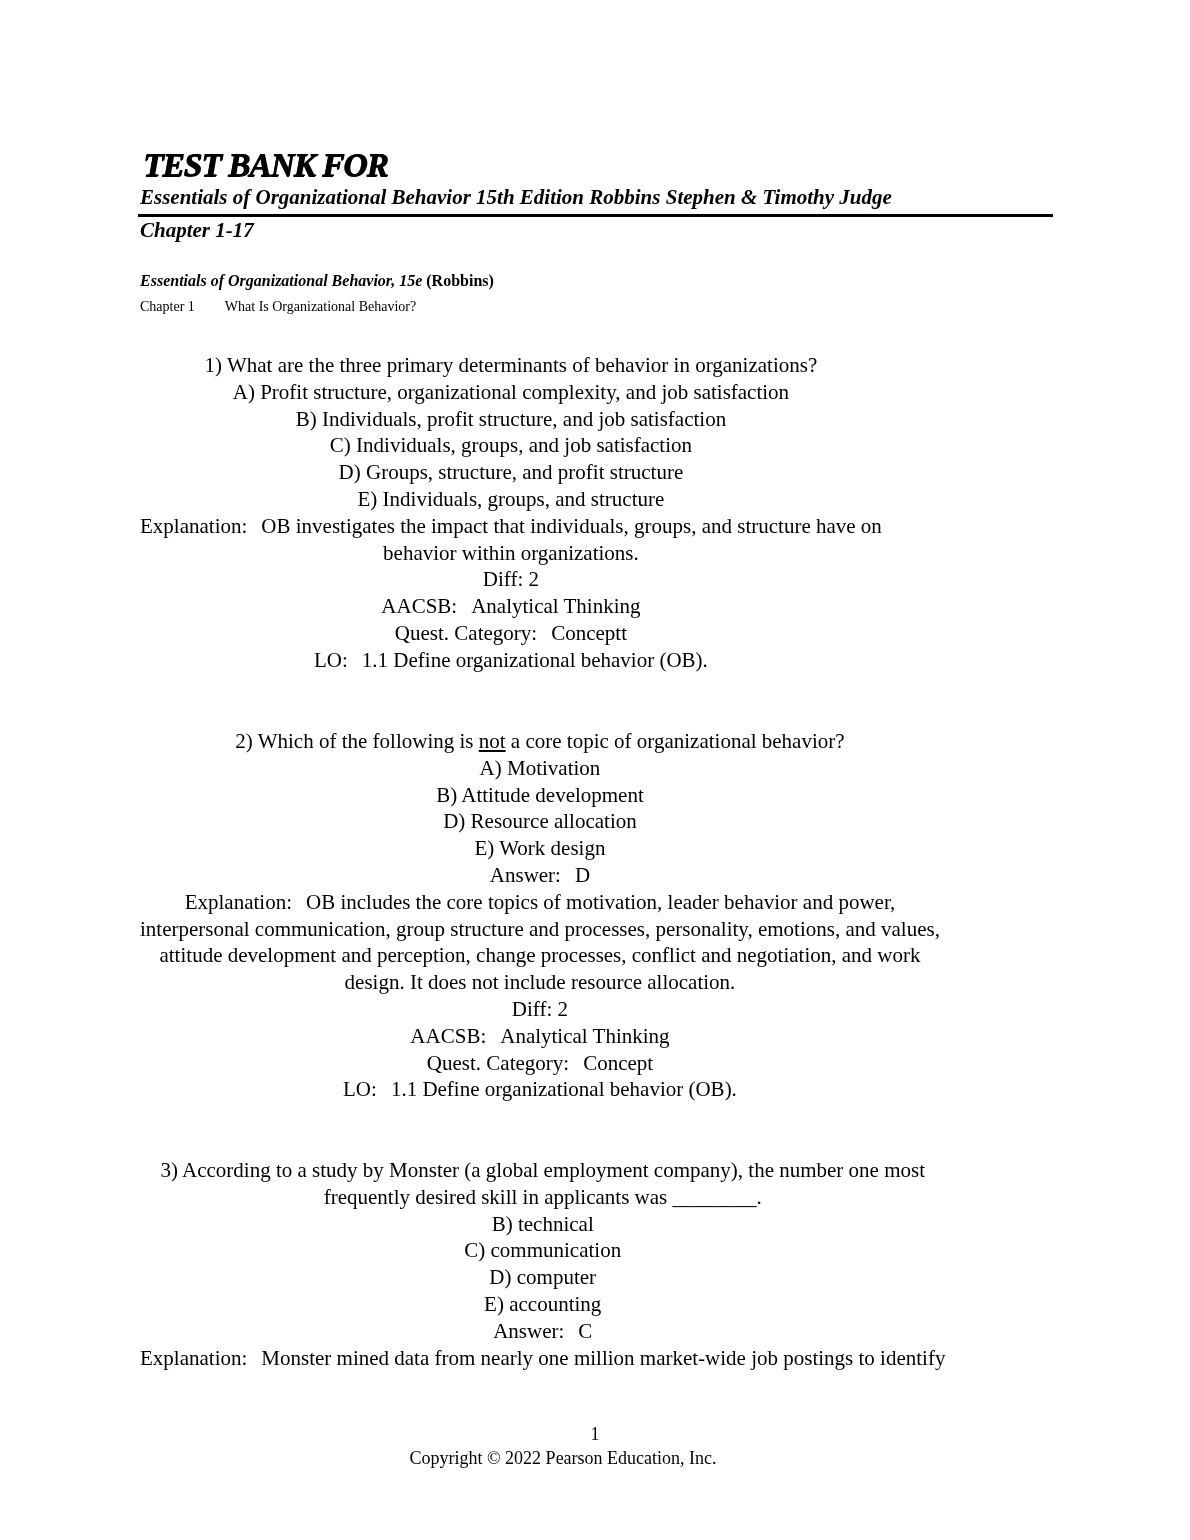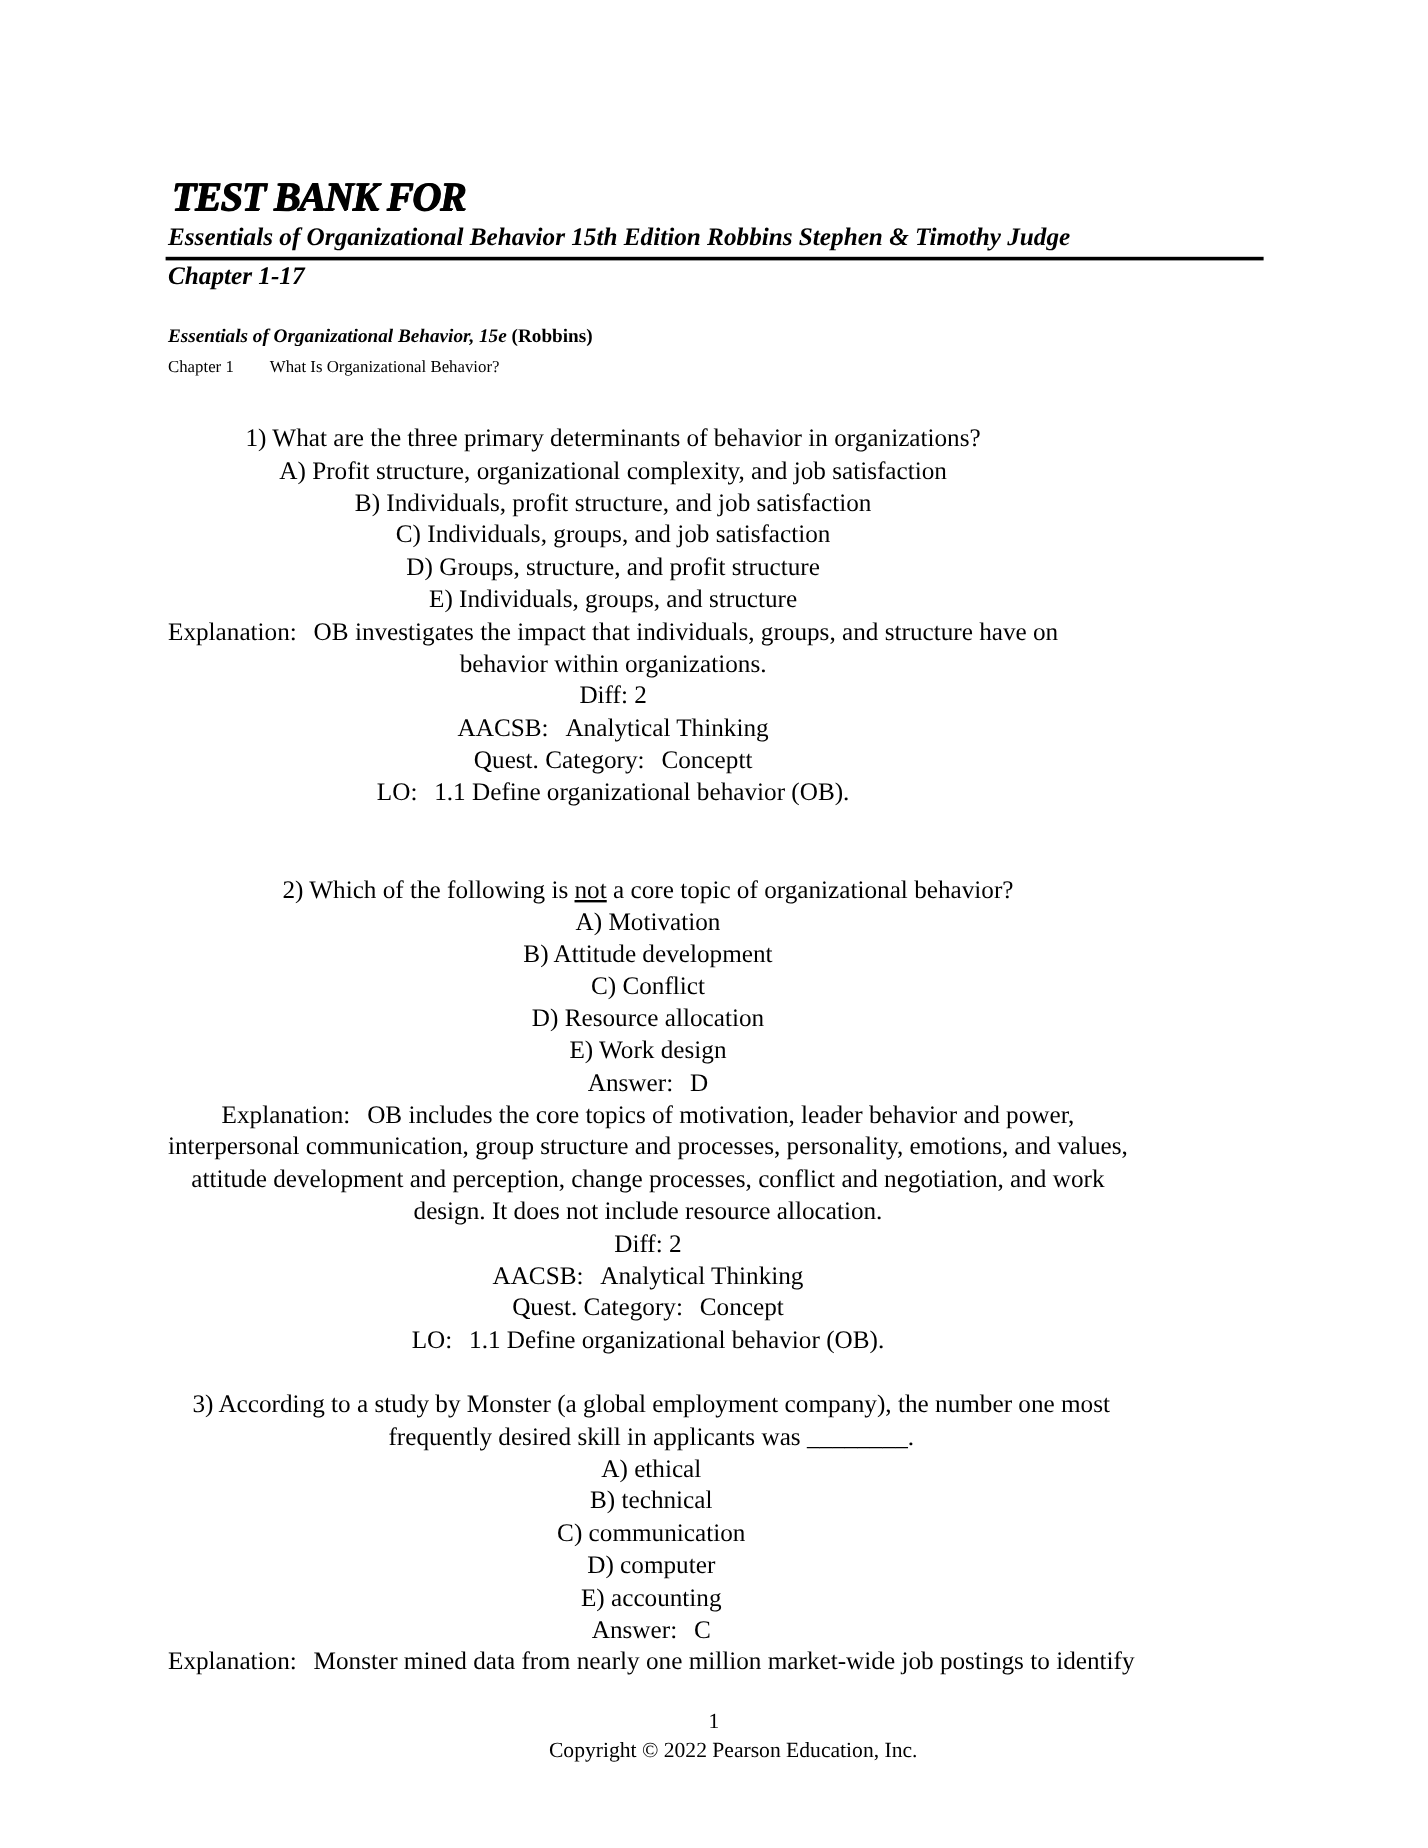--- a/index.html
+++ b/index.html
@@ -11,21 +11,21 @@
     .chapter-range { position:absolute; left:140px; top:218px; font-size:21px; font-weight:bold; font-style:italic; }
     .book-line { position:absolute; left:140px; top:272px; font-size:16px; font-weight:bold; white-space:nowrap; }
     .book-line i { font-style:italic; }
     .chapter-line { position:absolute; left:140px; top:299px; font-size:14px; font-weight:normal; white-space:nowrap; }
     .chapter-line .gap { display:inline-block; width:30px; }
     .block { position:absolute; left:140px; font-size:21px; line-height:26.8px; white-space:nowrap;text-align:center; }
     .line { height:26.8px; }
     .tab { display:inline-block; width:14px; }
     u { text-decoration:underline; }
     .footer-num { position:absolute; left:0; width:1190px; top:1424px; text-align:center; font-size:18px; }
-    .footer-copy { position:absolute; left:0; width:1126px; top:1448px; text-align:center; font-size:18px;margin-left:48px; }
+    .footer-copy { position:absolute; left:0; width:1126px; top:1448px; text-align:center; font-size:18px; }
   </style>
 </head>
 <body>
 
 <div class="page">
 
   <div class="banner">TEST BANK FOR</div>
   <div class="subtitle">Essentials of Organizational Behavior 15th Edition Robbins Stephen &amp; Timothy Judge</div>
   <div class="rule"></div>
   <div class="chapter-range">Chapter 1-17</div>
@@ -50,38 +50,36 @@
     <div class="line">Diff: 2</div>
     <div class="line"><span>AACSB:</span><span class="tab"></span><span>Analytical Thinking</span></div>
     <div class="line"><span>Quest. Category:</span><span class="tab"></span><span>Conceptt</span></div>
     <div class="line"><span>LO:</span><span class="tab"></span><span>1.1 Define organizational behavior (OB).</span></div>
   </div>
 
   <div class="block" style="top:728px;">
     <div class="line"><span>2) Which of the following is </span><u>not</u><span> a core topic of organizational behavior?</span></div>
     <div class="line">A) Motivation</div>
     <div class="line">B) Attitude development</div>
-    <div class="line">C) Conflict</div>
     <div class="line">D) Resource allocation</div>
     <div class="line">E) Work design</div>
     <div class="line"><span>Answer:</span><span class="tab"></span><span>D</span></div>
     <div class="line"><span>Explanation:</span><span class="tab"></span><span>OB includes the core topics of motivation, leader behavior and power,</span></div>
     <div class="line">interpersonal communication, group structure and processes, personality, emotions, and values,</div>
     <div class="line">attitude development and perception, change processes, conflict and negotiation, and work</div>
     <div class="line">design. It does not include resource allocation.</div>
     <div class="line">Diff: 2</div>
     <div class="line"><span>AACSB:</span><span class="tab"></span><span>Analytical Thinking</span></div>
     <div class="line"><span>Quest. Category:</span><span class="tab"></span><span>Concept</span></div>
     <div class="line"><span>LO:</span><span class="tab"></span><span>1.1 Define organizational behavior (OB).</span></div>
   </div>
 
   <div class="block" style="top:1157px;">
     <div class="line">3) According to a study by Monster (a global employment company), the number one most</div>
     <div class="line">frequently desired skill in applicants was ________.</div>
-    <div class="line">A) ethical</div>
     <div class="line">B) technical</div>
     <div class="line">C) communication</div>
     <div class="line">D) computer</div>
     <div class="line">E) accounting</div>
     <div class="line"><span>Answer:</span><span class="tab"></span><span>C</span></div>
     <div class="line"><span>Explanation:</span><span class="tab"></span><span>Monster mined data from nearly one million market-wide job postings to identify</span></div>
   </div>
 
   <div class="footer-num">1</div>
   <div class="footer-copy">Copyright © 2022 Pearson Education, Inc.</div>

